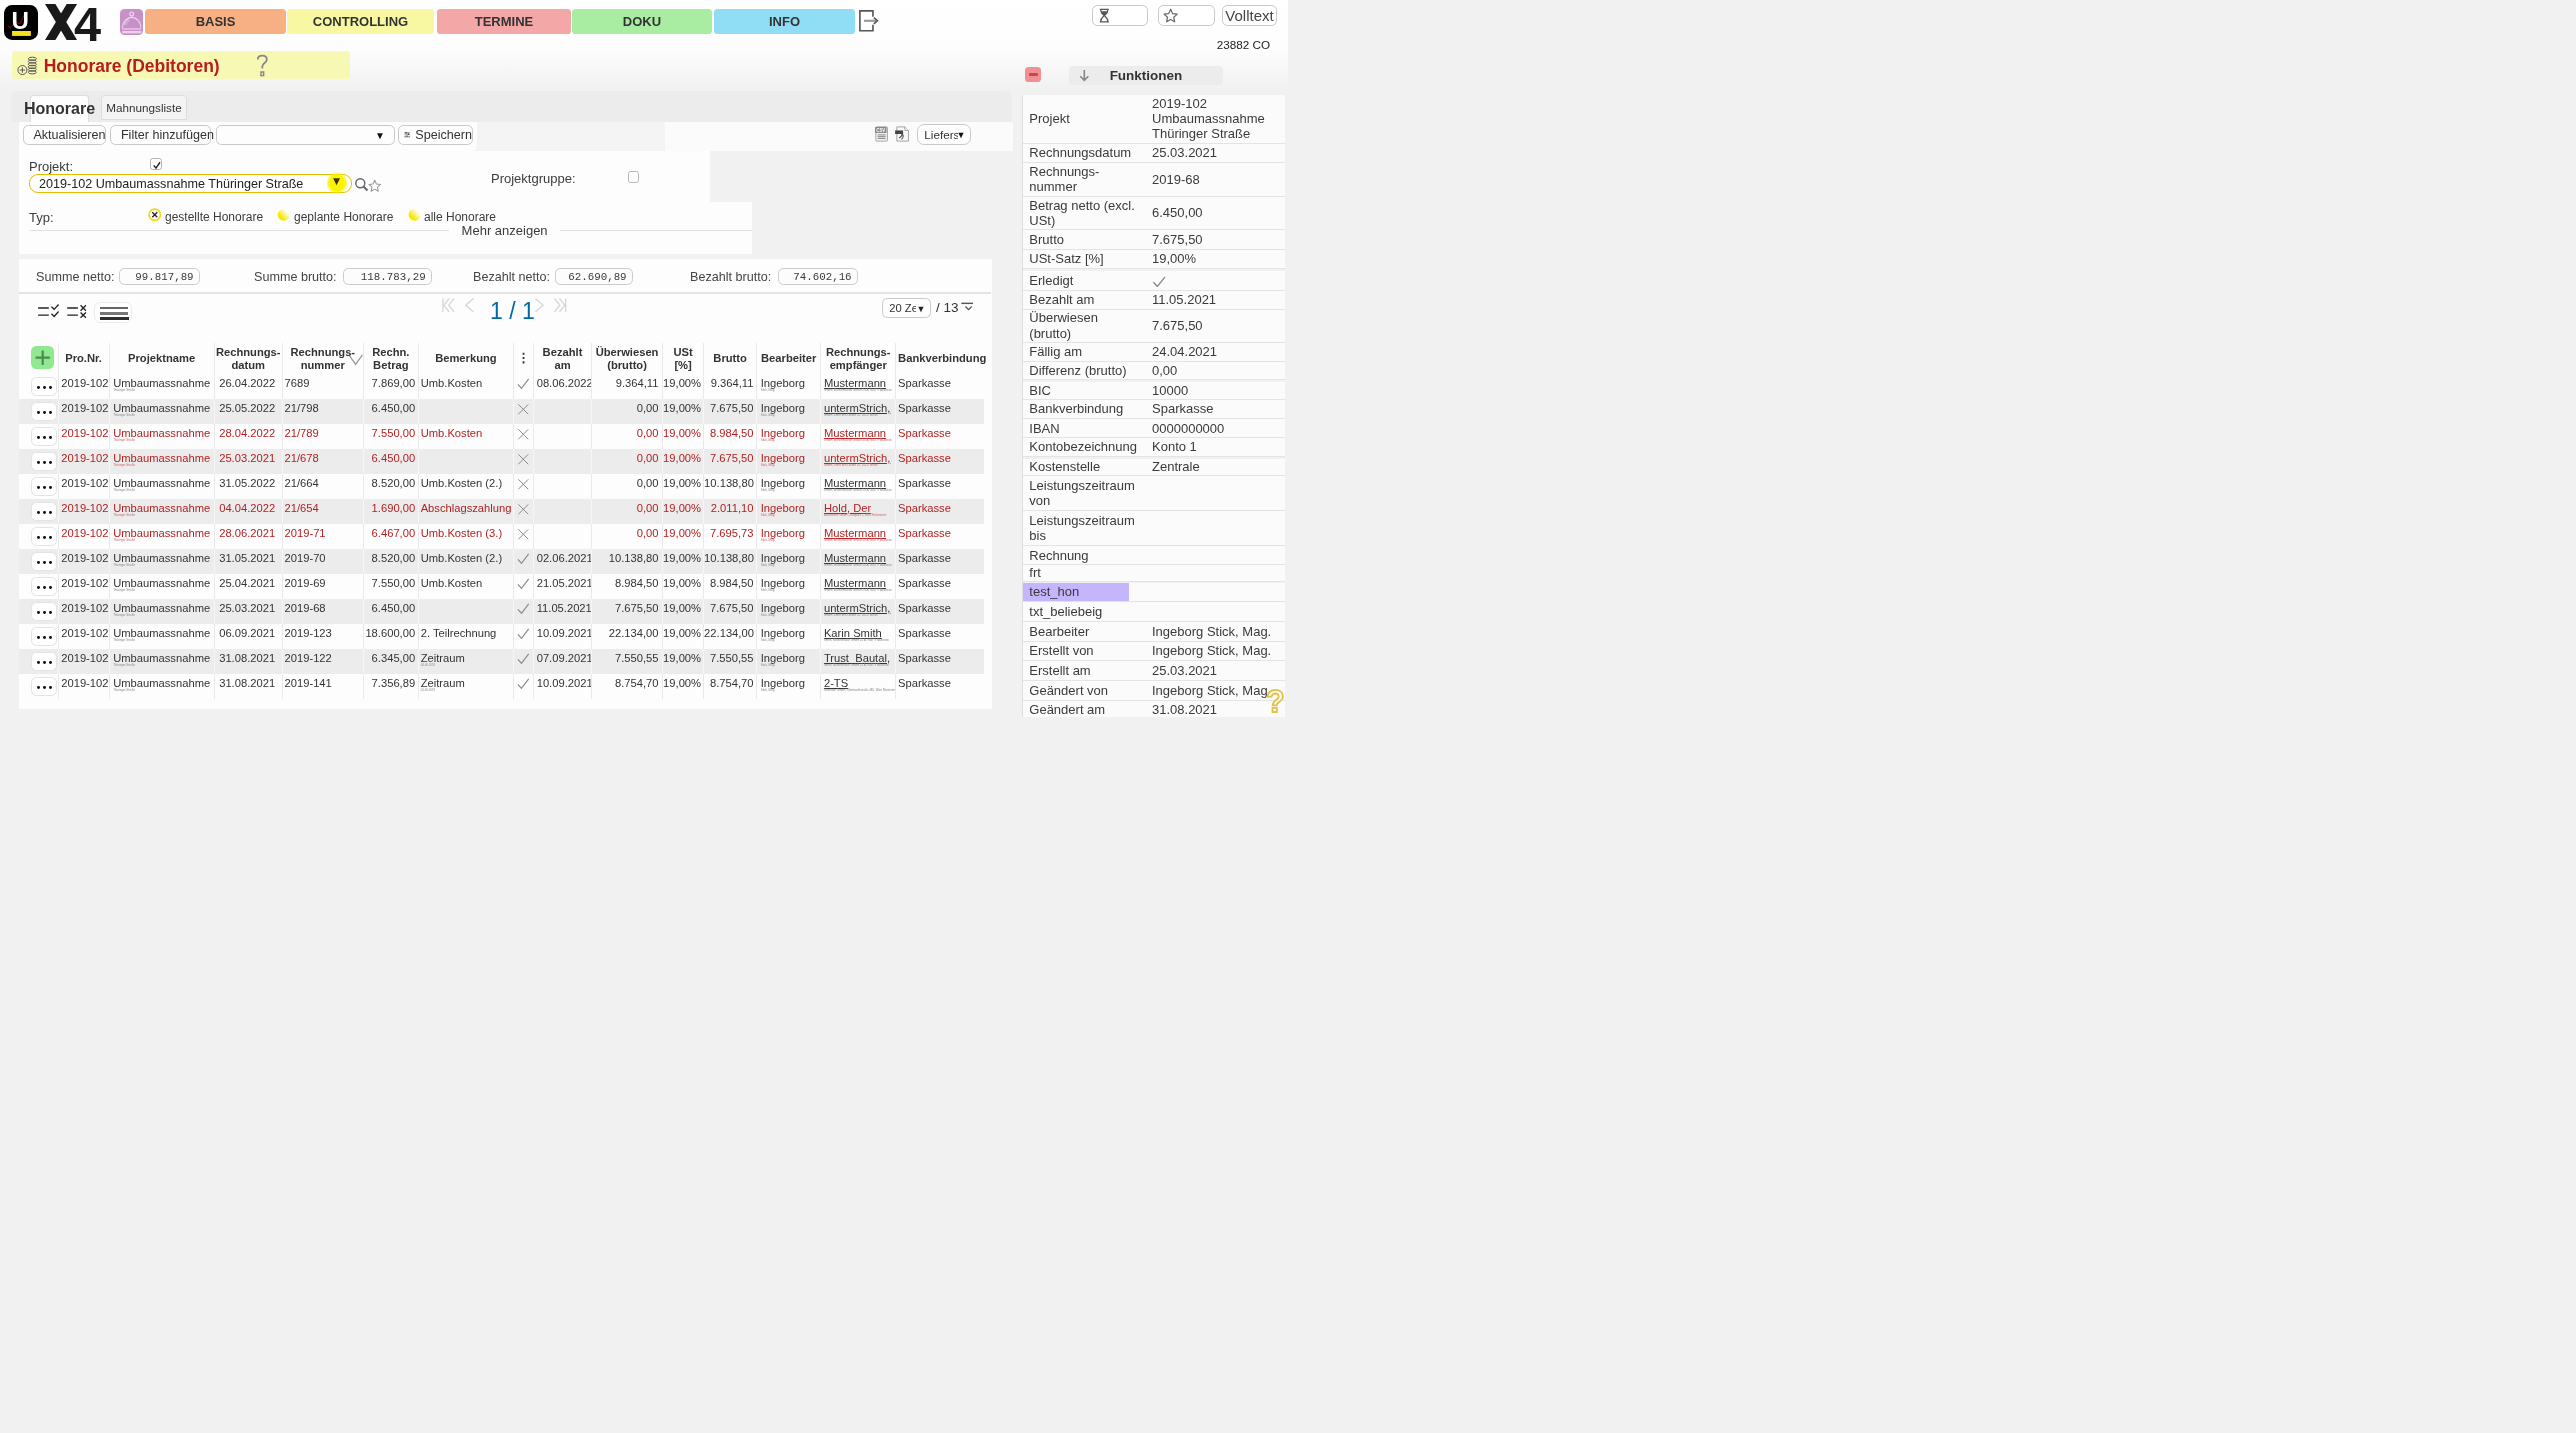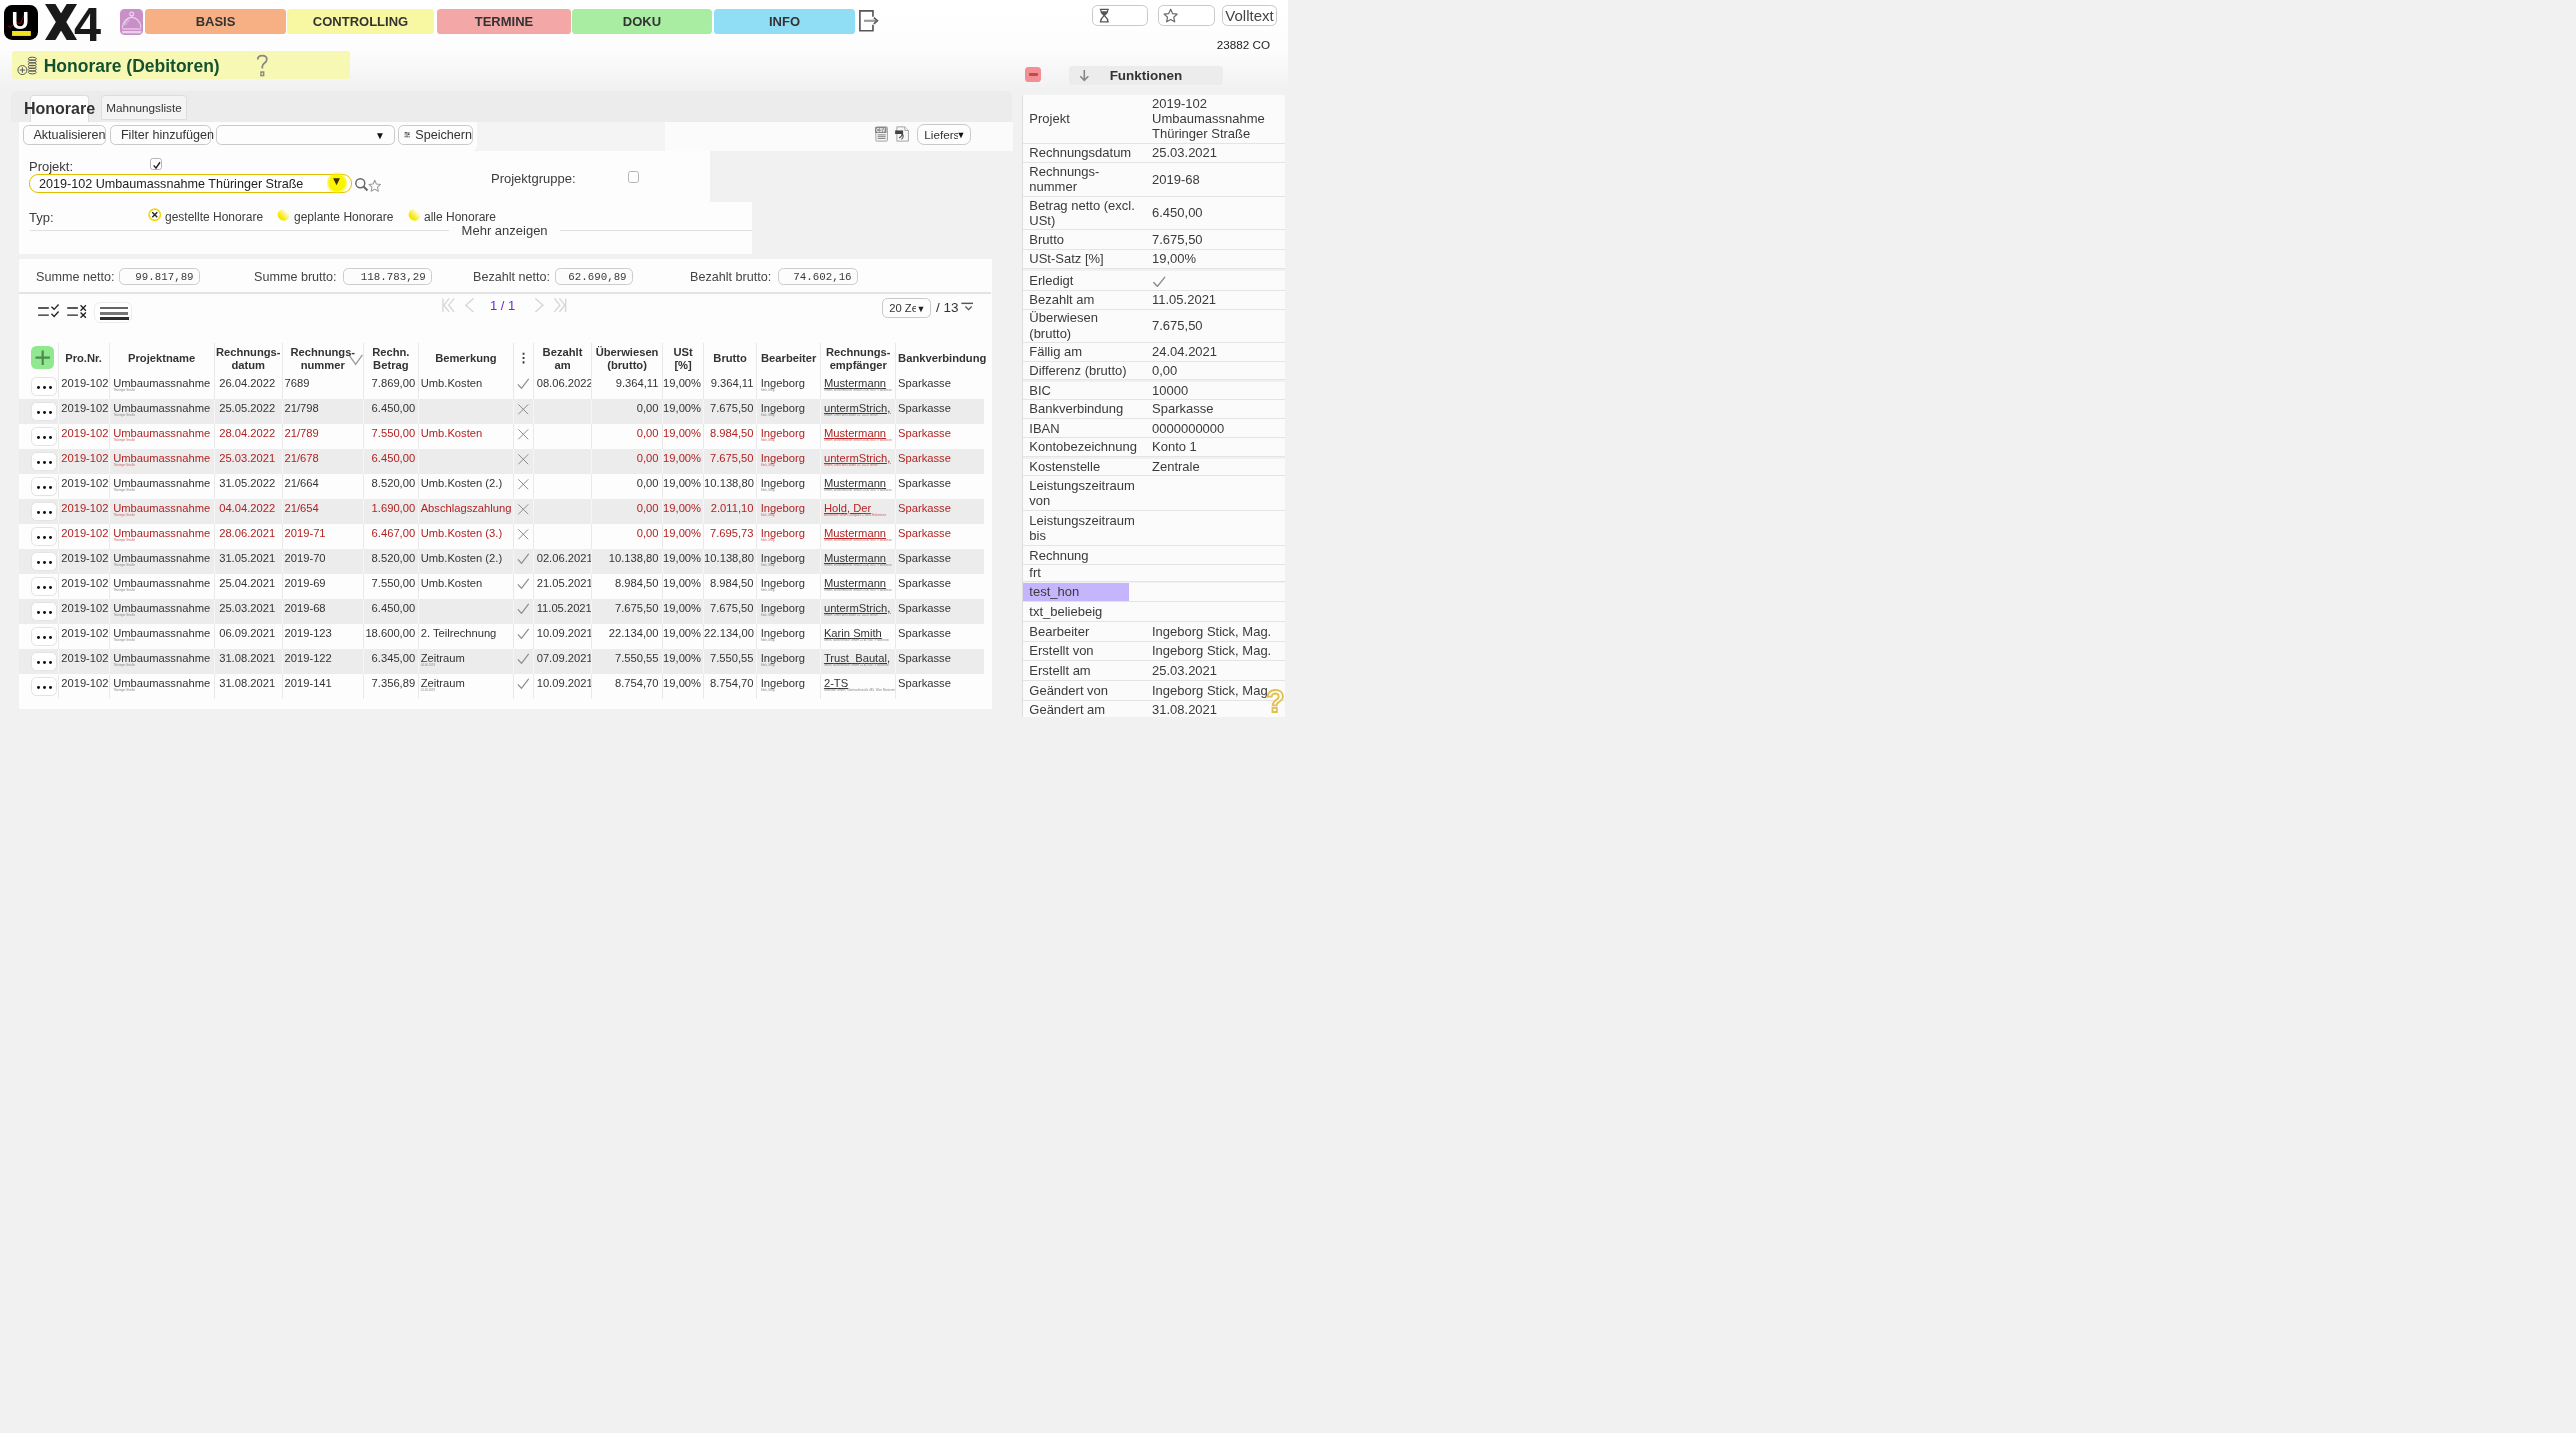--- a/index.html
+++ b/index.html
@@ -2,21 +2,21 @@
 <html style="font-size:14.4px"><head><meta charset="utf-8">
 <style>
 *{margin:0;padding:0;box-sizing:border-box;}
 html,body{width:1288px;height:717px;overflow:hidden;}
 body{font-family:"Liberation Sans",sans-serif;background:#f1f1f1;color:#333;position:relative;}
 .abs{position:absolute;}
 .top{position:absolute;left:0;top:0;width:1288px;height:90px;background:linear-gradient(#ffffff 0%,#fdfdfd 55%,#f1f1f1 100%);}
 .tab5{position:absolute;top:9px;height:25px;border-radius:3.6px;font-weight:bold;font-size:13px;color:#333;display:flex;align-items:center;justify-content:center;}
 .sbox{position:absolute;top:4.5px;height:21.6px;background:#fff;border:0.9px solid #c9c9c9;border-radius:5.4px;}
 .titlebar{position:absolute;left:11.7px;top:51px;width:338px;height:28px;background:#f8f8b5;border-radius:2.7px;}
-.titlebar .t{position:absolute;left:32px;top:5px;font-size:17.5px;font-weight:bold;color:#14532d;}
+.titlebar .t{position:absolute;left:32px;top:5px;font-size:17.5px;font-weight:bold;color:#b91c1c;}
 .tabstrip{position:absolute;left:10.8px;top:91px;width:1001px;height:31px;background:#ececec;border-radius:5.4px 5.4px 0 0;}
 .tab2{position:absolute;font-size:13px;color:#333;display:flex;align-items:center;justify-content:center;border-radius:3.6px 3.6px 0 0;}
 .toolrow{position:absolute;left:19px;top:122px;width:458px;height:29px;background:#fdfdfd;border-radius:0 0 5.4px 0;}
 .toolrow2{position:absolute;left:477px;top:122px;width:188px;height:29px;background:#f4f4f4;}
 .toolrow3{position:absolute;left:665px;top:122px;width:348px;height:29px;background:#fbfbfb;}
 .btn{position:absolute;background:#fdfdfd;border:0.9px solid #c9c9c9;border-radius:5.4px;font-size:12.6px;color:#333;display:flex;align-items:center;white-space:nowrap;}
 .formpanel{position:absolute;left:19px;top:151px;width:692px;height:51px;background:#fdfdfd;}
 .formpanel2{position:absolute;left:19px;top:202px;width:733px;height:52px;background:#fdfdfd;}
 .formgray{position:absolute;left:710px;top:151px;width:302px;height:51px;background:#f1f1f1;}
 .formgray2{position:absolute;left:752px;top:202px;width:260px;height:52px;background:#f1f1f1;}
@@ -243,21 +243,21 @@
 <svg class="abs" style="left:442px;top:298px" width="12.6" height="14.4" viewBox="0 0 14 16">
     <g fill="none" stroke="#d6d6d6" stroke-width="1.5">
       <path d="M1 0.5 V15.5"></path>
       <path d="M8 0.5 L2 8 L8 15.5"></path>
       <path d="M13.5 0.5 L7.5 8 L13.5 15.5"></path>
     </g>
   </svg>
 <svg class="abs" style="left:464px;top:298px" width="10.8" height="14.4" viewBox="0 0 12 16">
     <path d="M10.5 0.5 L2 8 L10.5 15.5" fill="none" stroke="#d6d6d6" stroke-width="1.5"></path>
   </svg>
-<div class="abs" style="left:490px;top:298px;width:54px;font-size:13px;color:#6d28d9;">1 / 1</div>
+<div class="abs" style="left:490px;top:298px;width:54px;font-size:23px;color:#0369a1;">1 / 1</div>
 <svg class="abs" style="left:534px;top:298px" width="10.8" height="14.4" viewBox="0 0 12 16">
     <path d="M1.5 0.5 L10 8 L1.5 15.5" fill="none" stroke="#d6d6d6" stroke-width="1.5"></path>
   </svg>
 <svg class="abs" style="left:554px;top:298px" width="12.6" height="14.4" viewBox="0 0 14 16">
     <g fill="none" stroke="#d6d6d6" stroke-width="1.5">
       <path d="M0.5 0.5 L6.5 8 L0.5 15.5"></path>
       <path d="M6 0.5 L12 8 L6 15.5"></path>
       <path d="M13 0.5 V15.5"></path>
     </g>
   </svg>

